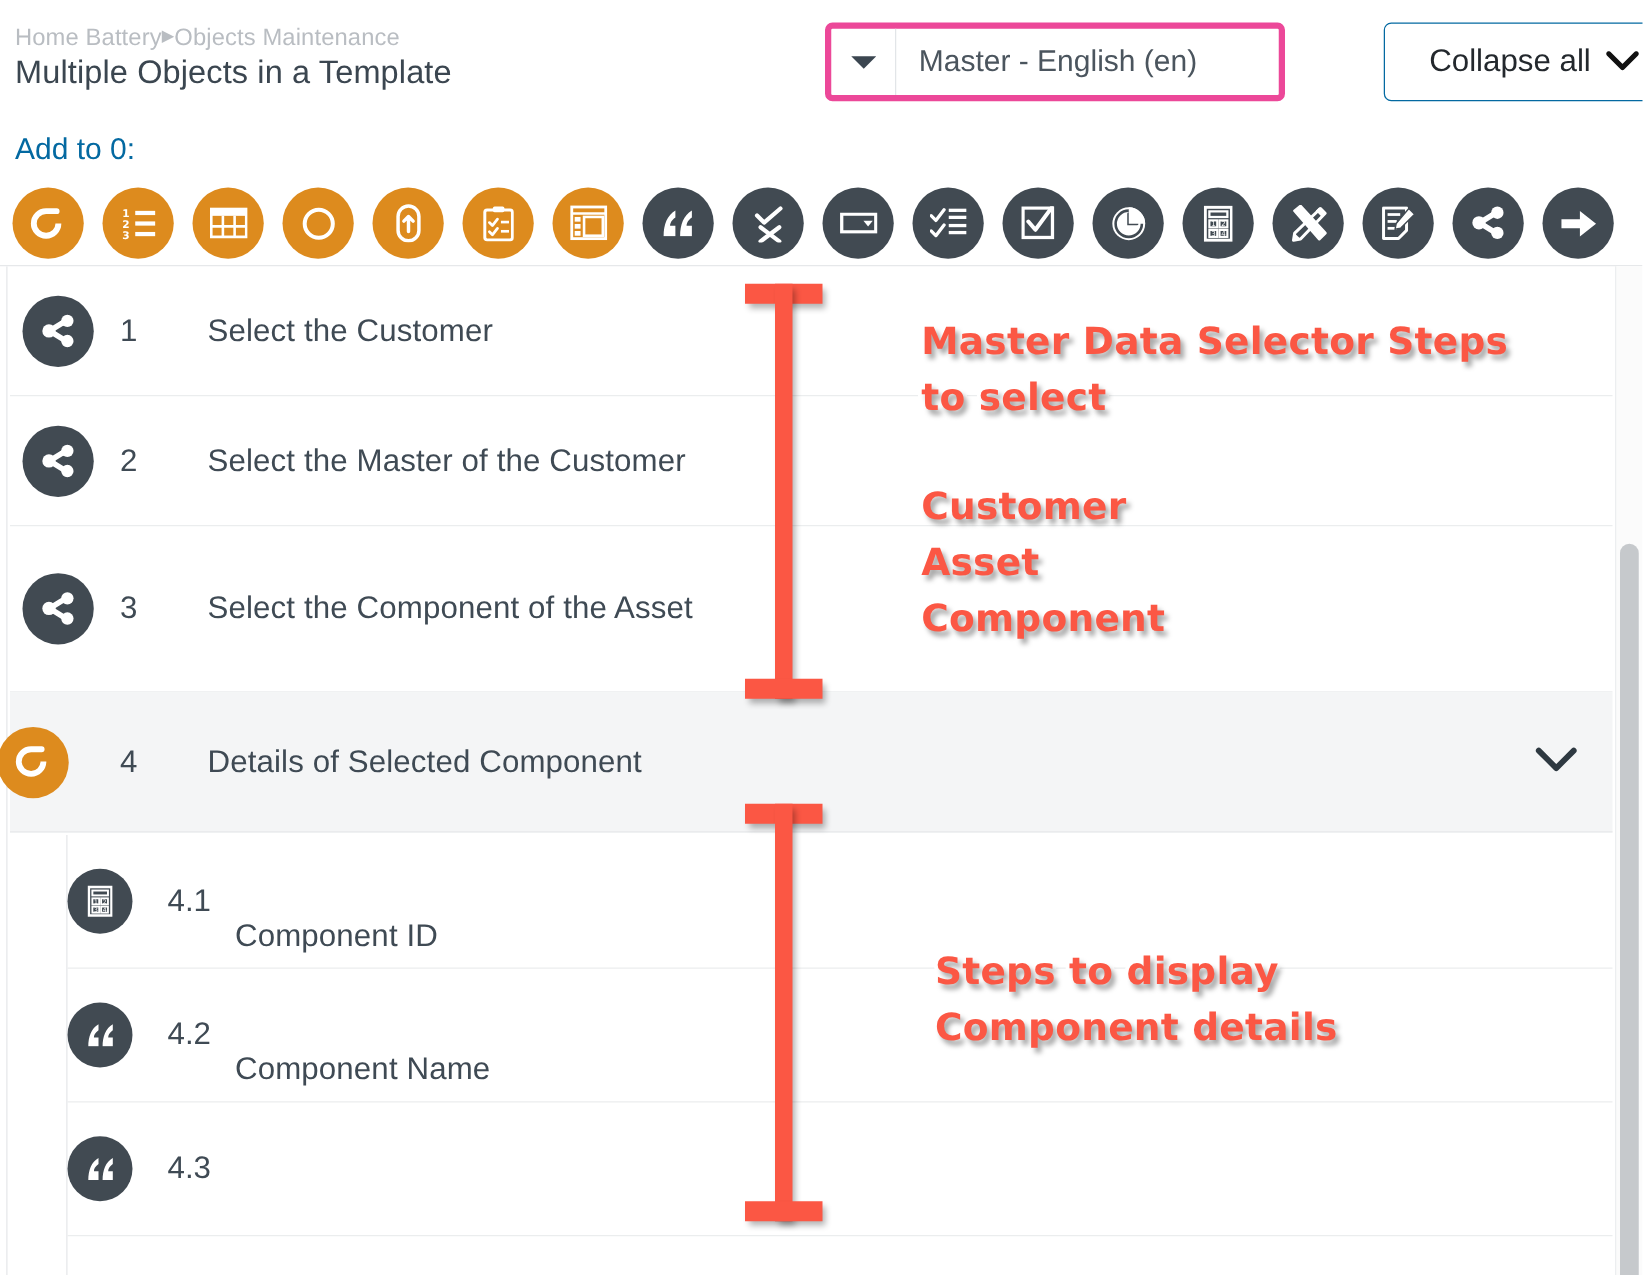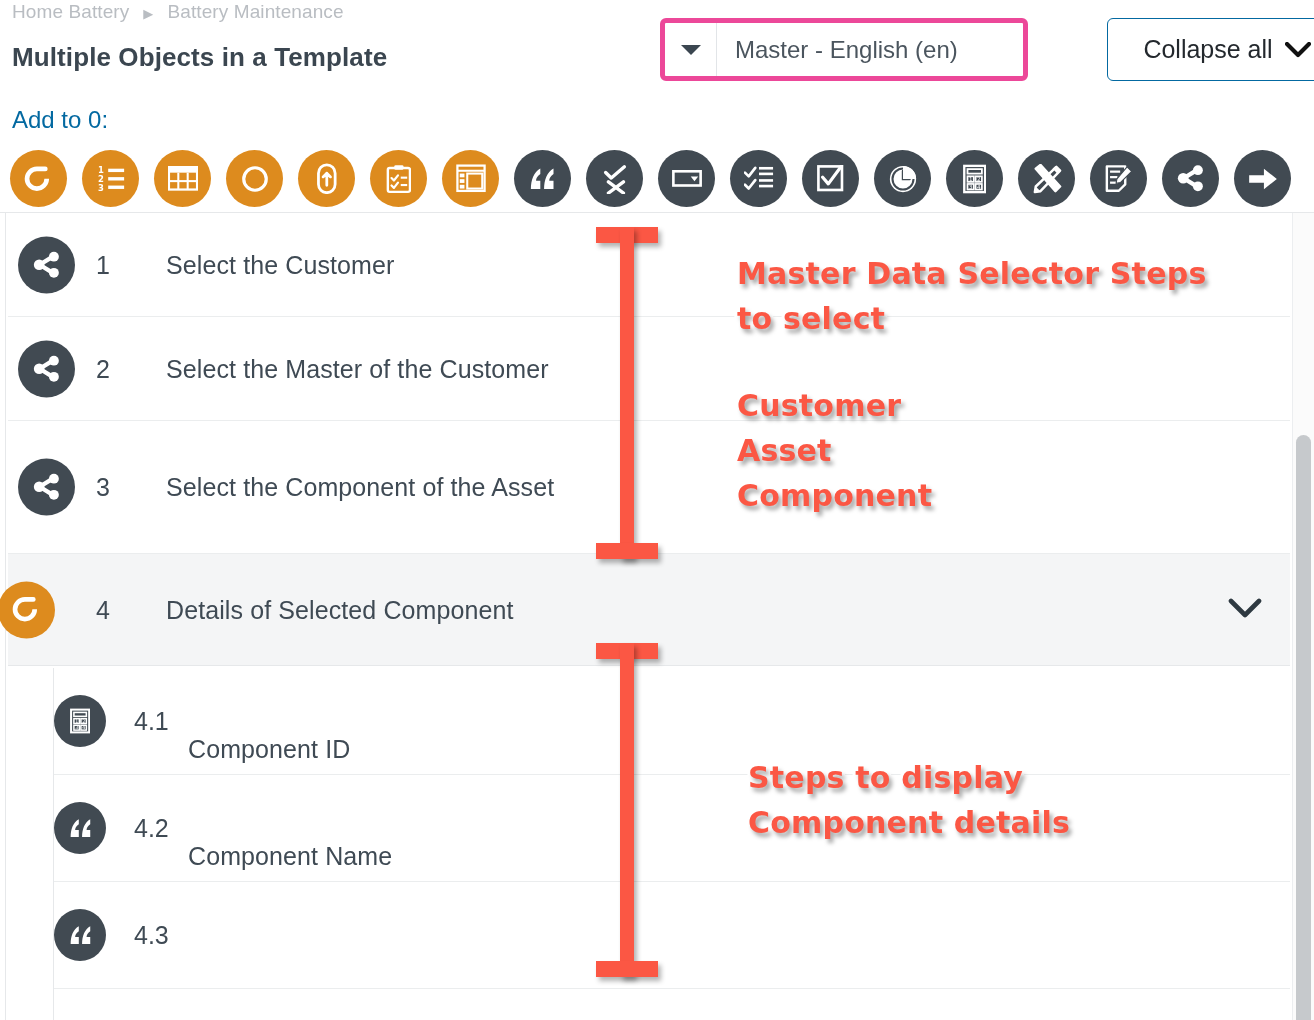--- a/index.html
+++ b/index.html
@@ -7,28 +7,28 @@
     width: 1314px; height: 1020px;
     background: #ffffff;
     font-family: "Liberation Sans", sans-serif;
     overflow: hidden;
   }
   .page { position: relative; width: 1314px; height: 1020px; background:#fff; }
 
   
   .header { position: relative; height: 100px; }
   .breadcrumb {
-    position: absolute; left: 12px; top: 1px;
+    position: absolute; left: 12px; top: 20px;
     font-size: 19px; color: #b9bdc2; letter-spacing: .1px;
-    display: flex; align-items: center; gap: 14px; white-space: nowrap;
+    display: flex; align-items: flex-start; gap: 0; white-space: nowrap;
   }
   .crumb-sep { font-size: 13px; color: #b9bdc2; position: relative; top: 1px; }
   .page-title {
     position: absolute; left: 12px; top: 42px;
-    font-size: 26px; color: #3b4650; font-weight: 700; letter-spacing: .1px;
+    font-size: 26px; color: #3b4650; font-weight: 400; letter-spacing: .1px;
   }
   .lang-select {
     position: absolute; left: 660px; top: 18px;
     width: 368px; height: 63px;
     border: 5px solid #ec4899; border-radius: 6px;
     display: flex; align-items: stretch; background: #fff;
   }
   .lang-caret {
     width: 52px; display: flex; align-items: center; justify-content: center;
     border-right: 1px solid #e2e5e8;
@@ -152,21 +152,21 @@
 </head>
 <body>
 
 <div class="page">
 
   <div class="header">
 
     <div class="breadcrumb">
       <span>Home Battery</span>
       <span class="crumb-sep">▶</span>
-      <span>Battery Maintenance</span>
+      <span>Objects Maintenance</span>
     </div>
 
     <div class="page-title">Multiple Objects in a Template</div>
 
     <div class="lang-select">
       <div class="lang-caret">
         <svg width="22" height="14" viewBox="0 0 22 14" aria-hidden="true">
           <path d="M1 2 L11 12 L21 2 Z" fill="#3b4650"></path>
         </svg>
       </div>

